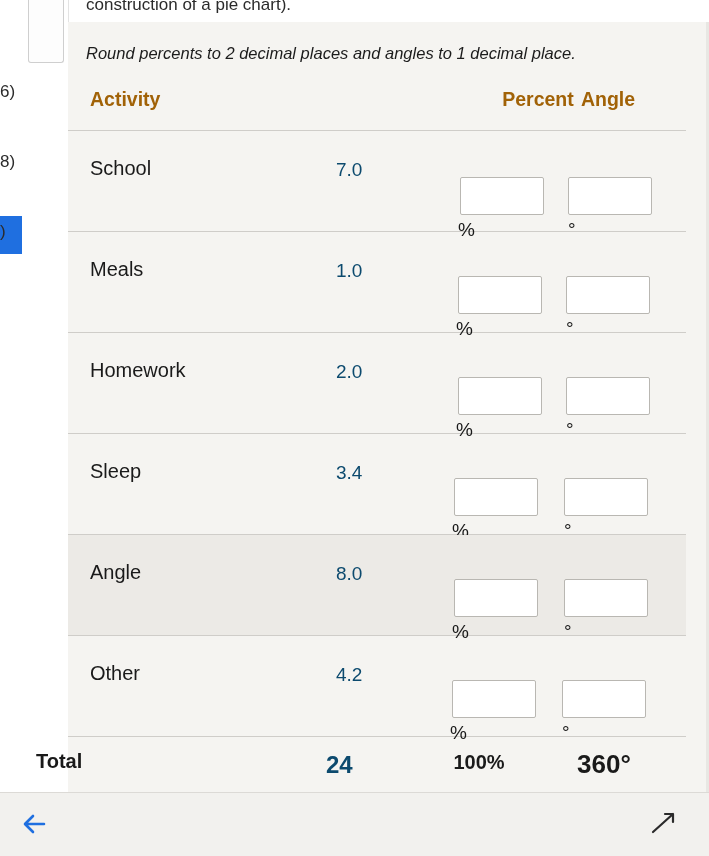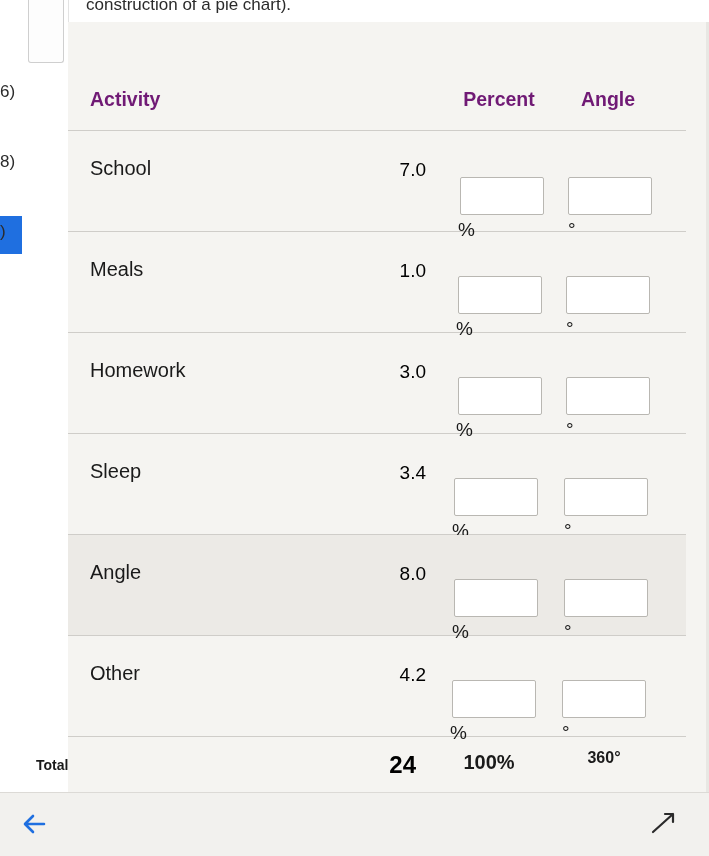--- a/index.html
+++ b/index.html
@@ -122,23 +122,23 @@
     position: absolute;
     left: 22px;
     font-size: 20px;
     color: #1a1a1a;
     white-space: nowrap;
   }
   .c-hours {
     position: absolute;
     left: 268px;
     width: 90px;
-    text-align: right;
+    text-align: left;
     font-size: 19px;
-    color: #000000;
+    color: #0c4a6e;
     white-space: nowrap;
   }
   .c-percent {
     position: absolute;
     left: 388px;
     width: 86px;
     text-align: center;
     font-size: 19px;
     color: #1a1a1a;
     white-space: nowrap;
@@ -150,35 +150,35 @@
     text-align: center;
     font-size: 19px;
     color: #1a1a1a;
     white-space: nowrap;
   }
 
   
   .hdr {
     font-weight: bold;
     font-size: 19.5px;
-    color: #701a75;
+    color: #a16207;
   }
   .hdr-activity { top: 14px; }
   .hdr-hours {
     position: absolute;
     left: 268px;
     top: 6px;
     width: 108px;
     text-align: left;
     font-weight: bold;
     font-size: 19.5px;
     color: #111;
     line-height: 1.15;
   }
-  .hdr-percent { top: 14px; }
+  .hdr-percent { top: 14px; margin-left: 39px; }
   .hdr-angle   { top: 14px; }
 
   
   .d-activity { top: 26px; }
   .d-hours    { top: 28px; }
 
   
   .box-group {
     position: absolute;
   }
@@ -193,24 +193,24 @@
   .unit {
     position: absolute;
     top: 42px;
     font-size: 19px;
     color: #1a1a1a;
   }
   .unit-pct { left: -2px; }
   .unit-deg { left: 0px; }
 
   
-  .t-activity { top: 20px; font-weight: bold; font-size: 14px; }
+  .t-activity { top: 13px; font-weight: bold; font-size: 20px; }
   .t-hours    { top: 14px; font-weight: bold; font-size: 24px; }
   .t-percent  { top: 14px; font-weight: bold; font-size: 20px; }
-  .t-angle    { top: 12px; font-weight: bold; font-size: 16px; }
+  .t-angle    { top: 12px; font-weight: bold; font-size: 26px; }
 
   
   .bottom-bar {
     position: absolute;
     left: 0;
     top: 792px;
     width: 709px;
     height: 64px;
     background: #f2f1ee;
     border-top: 1px solid #dcdad6;
@@ -250,20 +250,21 @@
   <div class="left-gutter">
     <div class="gutter-box"></div>
     <div class="gutter-highlight"></div>
     <div class="gutter-label gutter-l1">6)</div>
     <div class="gutter-label gutter-l2">8)</div>
     <div class="gutter-label gutter-l3">)</div>
   </div>
 
   <div class="sheet">
 
+    <div class="instruction">Round percents to 2 decimal places and angles to 1 decimal place.</div>
 
     <div class="table">
 
       <div class="row header">
         <div class="c-activity hdr hdr-activity">Activity</div>
         <div class="c-percent hdr hdr-percent">Percent</div>
         <div class="c-angle hdr hdr-angle">Angle</div>
       </div>
 
       <div class="row data">
@@ -287,21 +288,21 @@
           <div class="unit unit-pct">%</div>
         </div>
         <div class="box-group" style="left:498px; top:44px;">
           <div class="ans-box"></div>
           <div class="unit unit-deg">°</div>
         </div>
       </div>
 
       <div class="row data">
         <div class="c-activity d-activity">Homework</div>
-        <div class="c-hours d-hours">3.0</div>
+        <div class="c-hours d-hours">2.0</div>
         <div class="box-group" style="left:390px; top:44px;">
           <div class="ans-box"></div>
           <div class="unit unit-pct">%</div>
         </div>
         <div class="box-group" style="left:498px; top:44px;">
           <div class="ans-box"></div>
           <div class="unit unit-deg">°</div>
         </div>
       </div>
 
@@ -340,21 +341,21 @@
         </div>
         <div class="box-group" style="left:494px; top:44px;">
           <div class="ans-box"></div>
           <div class="unit unit-deg">°</div>
         </div>
       </div>
 
       <div class="row total">
         <div class="c-activity t-activity" style="left:-32px;">Total</div>
         <div class="c-hours t-hours" style="left:258px;">24</div>
-        <div class="c-percent t-percent" style="left:378px;">100%</div>
+        <div class="c-percent t-percent" style="left:368px;">100%</div>
         <div class="c-angle t-angle" style="left:488px;">360°</div>
       </div>
 
     </div>
   </div>
 
   <div class="right-seam"></div>
 
   <div class="bottom-bar">
     <div class="nav-btn nav-back">

